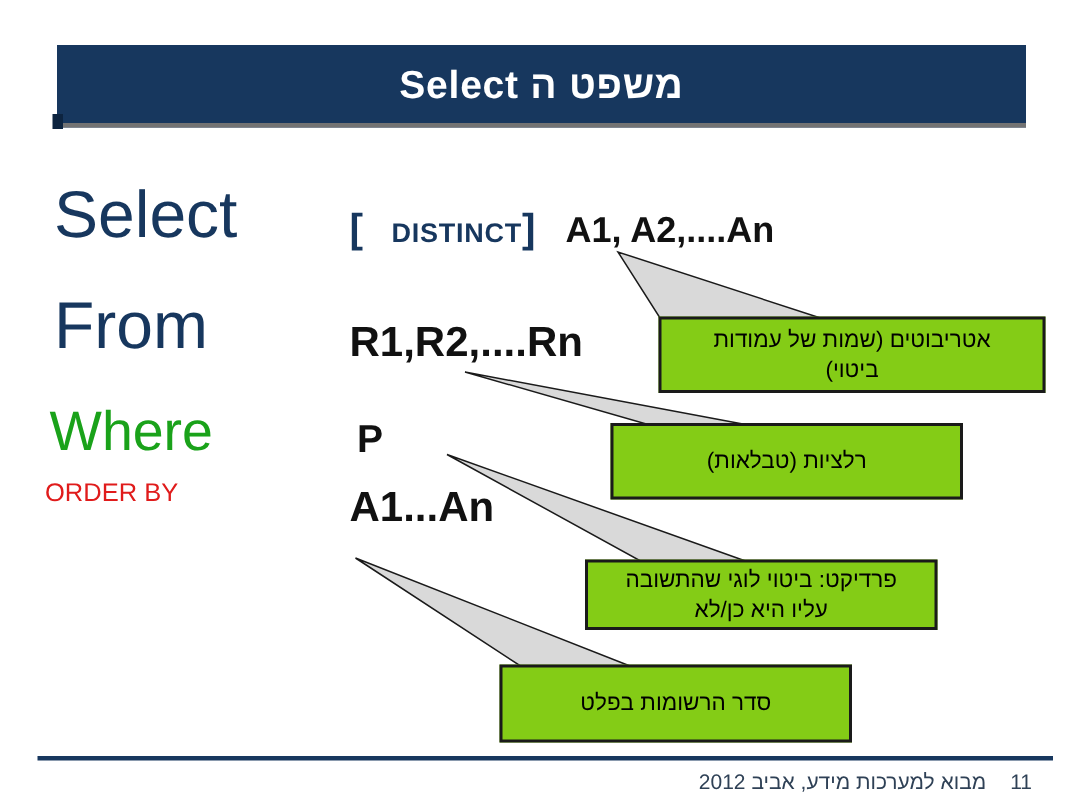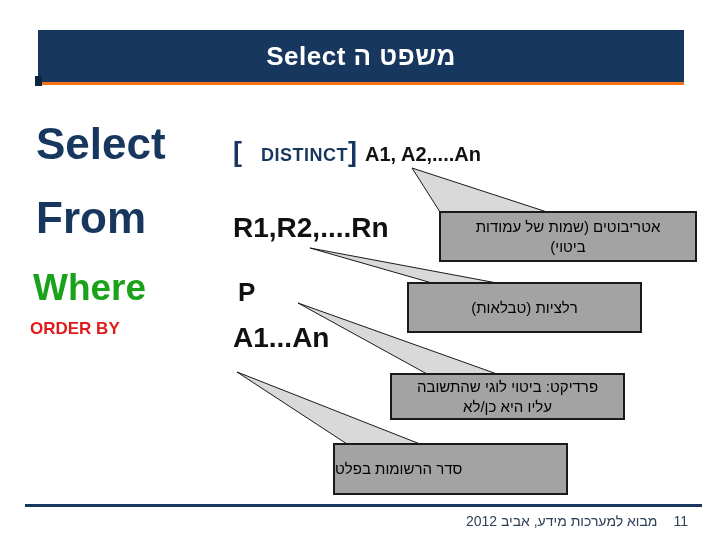--- a/index.html
+++ b/index.html
@@ -3,56 +3,56 @@
 <meta charset="utf-8">
 <style>
   html,body{margin:0;padding:0;background:#ffffff;}
   #slide{
     position:relative;width:720px;height:540px;background:#ffffff;overflow:hidden;
     font-family:"Liberation Sans","DejaVu Sans",sans-serif;
   }
   
   #title-bar{
     position:absolute;left:38px;top:30px;width:646px;height:52px;
-    background:#17375E;border-bottom:3px solid #f97316;
+    background:#17375E;border-bottom:3px solid #737373;
     display:flex;align-items:center;justify-content:center;
   }
   #title-bar .title{
     color:#ffffff;font-size:26px;font-weight:bold;letter-spacing:0.5px;
   }
   #title-notch{
     position:absolute;left:35px;top:76px;width:7px;height:10px;background:#0d2440;
   }
   
-  .kw{position:absolute;font-weight:bold;line-height:1;white-space:nowrap;}
+  .kw{position:absolute;font-weight:normal;line-height:1;white-space:nowrap;}
   #kw-select{left:36px;top:122px;font-size:44px;color:#17375E;}
   #kw-from{left:36px;top:196px;font-size:44px;color:#17375E;}
   #kw-where{left:33px;top:269px;font-size:37px;color:#1AA21A;}
   #kw-order{left:30px;top:320px;font-size:17px;color:#E01B1B;}
   
   .val{position:absolute;font-weight:bold;color:#111111;line-height:1;white-space:nowrap;}
   #val-select{left:233px;top:139px;font-size:28px;display:flex;align-items:baseline;}
   #val-select .bracket{color:#17375E;font-size:27px;}
   #val-select .distinct{color:#17375E;font-size:18px;letter-spacing:0.5px;margin-left:19px;}
-  #val-select .args{color:#111111;font-size:20px;margin-left:8px;}
+  #val-select .args{color:#111111;font-size:24px;margin-left:20px;}
   #val-from{left:233px;top:214px;font-size:28px;}
   #val-where{left:238px;top:279px;font-size:26px;}
   #val-order{left:233px;top:324px;font-size:28px;}
   
   #beaks{position:absolute;left:0;top:0;width:720px;height:540px;z-index:1;pointer-events:none;}
   
   .callout{
-    position:absolute;z-index:2;background:#a3a3a3;border:2px solid #1a1a1a;
+    position:absolute;z-index:2;background:#84cc16;border:2px solid #1a1a1a;
     display:flex;flex-direction:column;align-items:center;justify-content:center;
     font-size:15px;color:#000000;text-align:center;line-height:20px;
   }
   #callout-attributes{left:439px;top:211px;width:254px;height:47px;}
   #callout-relations{left:407px;top:282px;width:231px;height:47px;}
   #callout-predicate{left:390px;top:373px;width:231px;height:43px;}
-  #callout-order{left:333px;top:443px;width:231px;height:48px;align-items:flex-end;}
+  #callout-order{left:333px;top:443px;width:231px;height:48px;}
   
   #footer-line{position:absolute;left:25px;top:504px;width:677px;height:3px;background:#17375E;}
   #footer{
     position:absolute;right:32px;top:513px;display:flex;gap:16px;align-items:baseline;
     font-size:14px;color:#2F4156;
   }
 </style>
 </head>
 <body>
 

